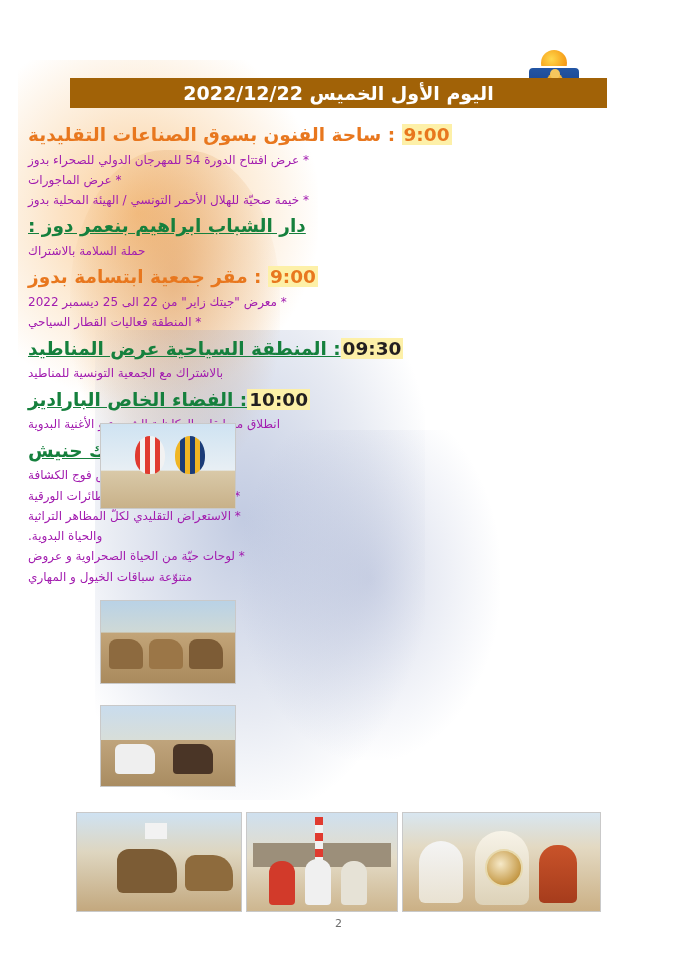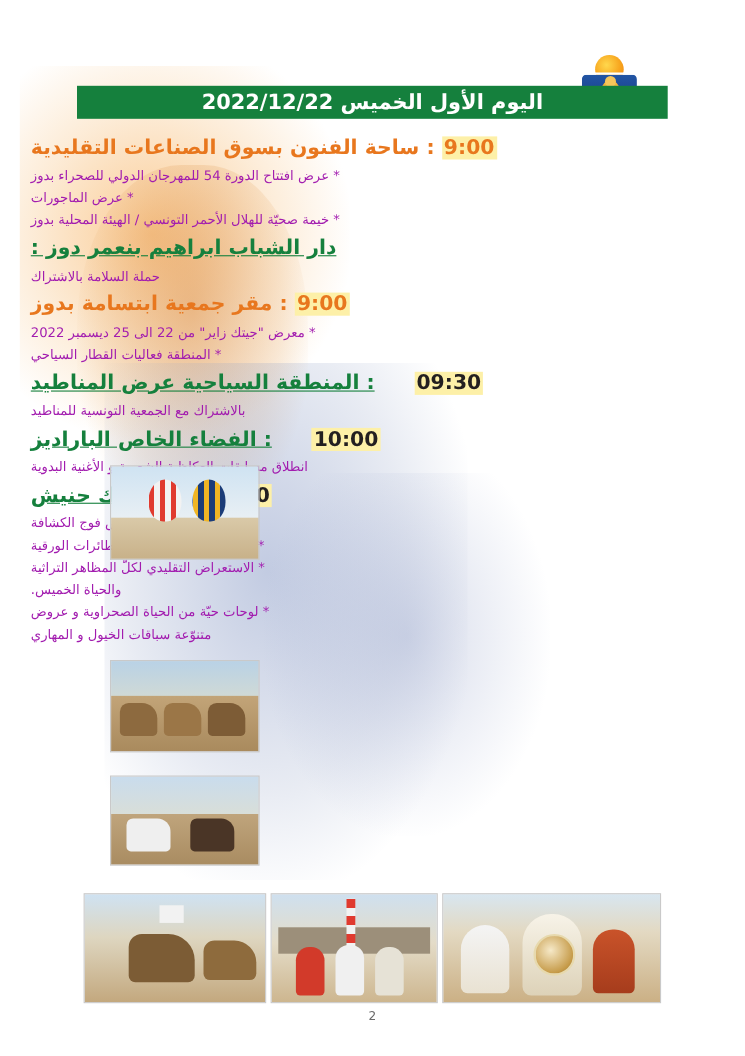--- a/index.html
+++ b/index.html
@@ -105,21 +105,21 @@
     background: #f6c65c;
   }
 
   
   .day-banner {
     position: absolute;
     top: 78px;
     right: 70px;
     left: 70px;
     height: 30px;
-    background: #15803d;
+    background: #a16207;
     display: flex;
     align-items: center;
     justify-content: center;
   }
   .day-banner span {
     color: #ffffff;
     font-size: 19px;
     font-weight: bold;
     letter-spacing: 0;
   }
@@ -148,21 +148,21 @@
     margin: 3px 0 2px 0;
     text-align: left;
     white-space: nowrap;
   }
   .heading .time {
     background: #fdf0a8;
     padding: 0 2px;
   }
   .c-orange { color: #e8771e; }
   .c-red    { color: #15803d; text-decoration: underline; }
-  .c-dark   { color: #231f20; margin-left: 36px; }
+  .c-dark   { color: #231f20; }
 
   
   .photo {
     position: absolute;
     border: 1px solid #c9c9c9;
     overflow: hidden;
     z-index: 4;
   }
   .ph-balloons {
     left: 100px;
@@ -374,21 +374,21 @@
 
   <p class="line">انطلاق مسابقات  العكاظية الشعرية و الأغنية البدوية</p>
 
   <div class="heading">
     <span class="time c-dark">08:30</span><span class="c-red">: جيتك حنيش</span>
   </div>
 
   <p class="line">* عرض فوج الكشافة</p>
   <p class="line">* عرض الجمعية التونسية للطائرات الورقية</p>
   <p class="line">* الاستعراض التقليدي لكلّ المظاهر التراثية</p>
-  <p class="line">والحياة الخميس.</p>
+  <p class="line">والحياة البدوية.</p>
   <p class="line">* لوحات حيّة  من الحياة الصحراوية و عروض</p>
   <p class="line">متنوّعة سباقات الخيول و المهاري</p>
 </div>
 
 <div class="photo ph-balloons">
   <div class="b1"></div>
   <div class="b2"></div>
 </div>
 
 <div class="photo ph-camels">

